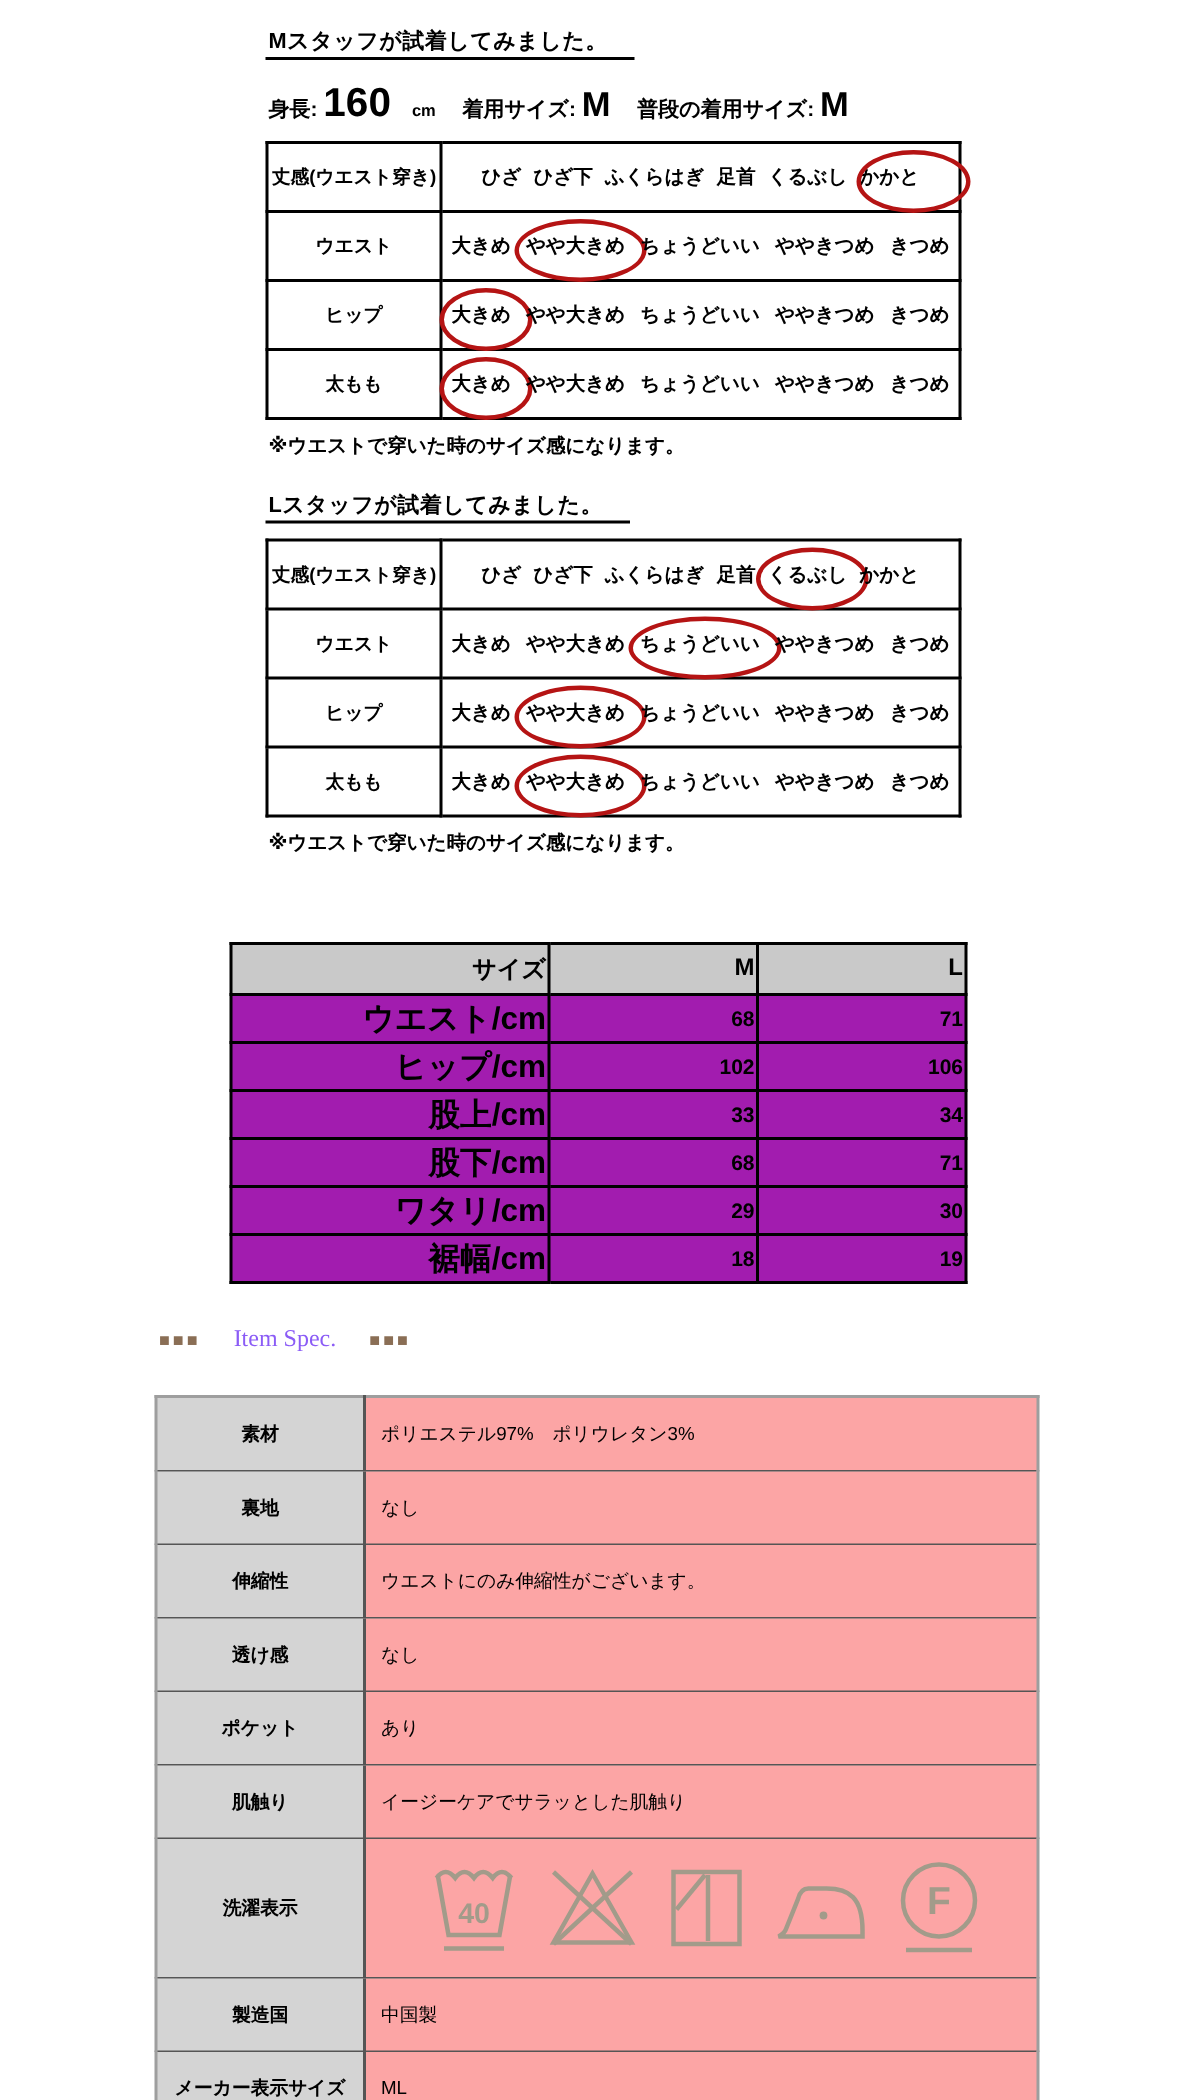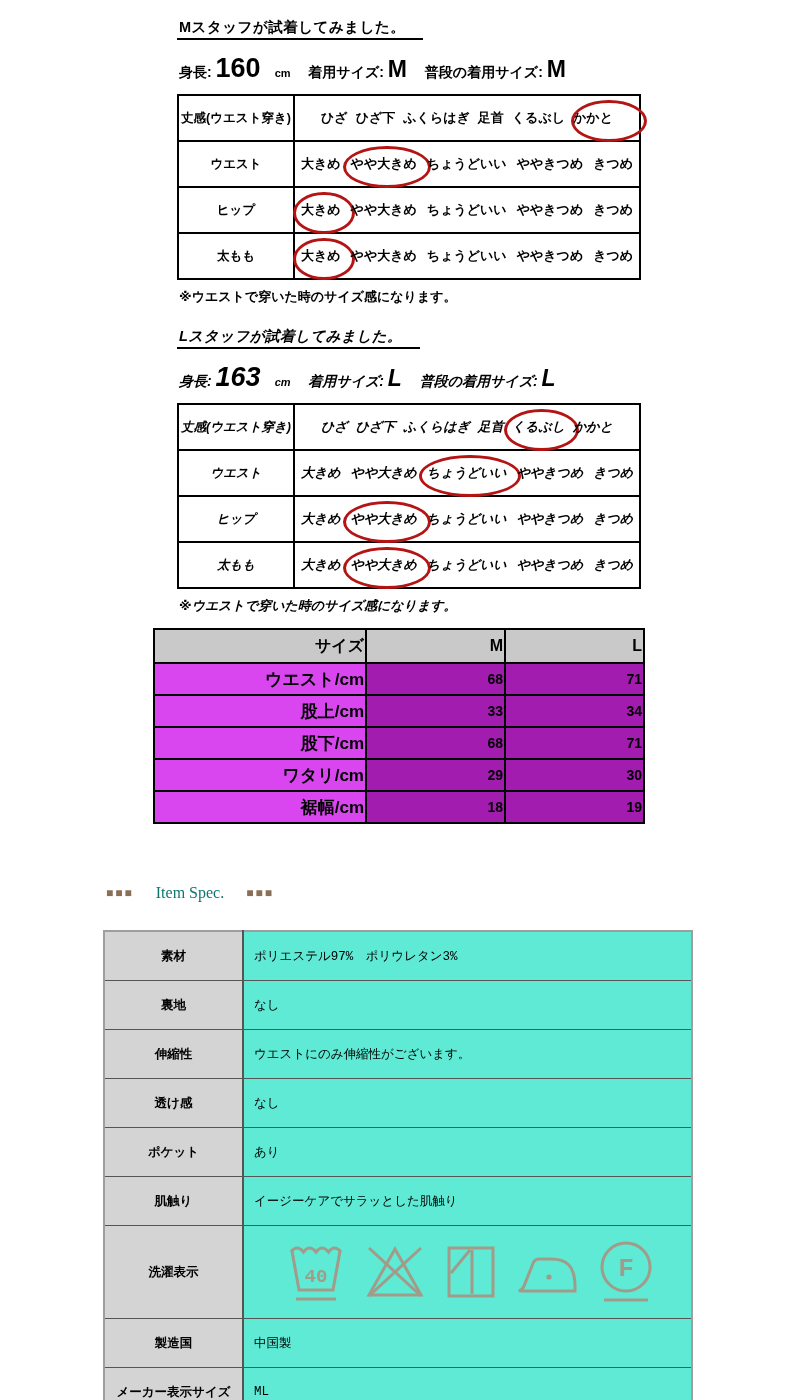--- a/index.html
+++ b/index.html
@@ -4,21 +4,21 @@
 <style>
   html,body { margin:0; padding:0; }
   body {
     width:800px; height:1400px; background:#ffffff; position:relative;
     font-family:"Liberation Sans","DejaVu Sans",sans-serif; color:#000;
     overflow:hidden;
   }
   
   .fit-section { position:absolute; left:177px; width:470px; }
   #fit-m { top:18px; }
-  #fit-l { top:327px;font-style:italic; }
+  #fit-l { top:327px; }
   .fit-heading {
     display:inline-block; font-size:14.5px; font-weight:bold;
     padding:0 18px 1px 2px; border-bottom:2px solid #000; letter-spacing:.5px;
   }
   .fit-stats { margin:13px 0 0 2px; font-weight:bold; font-size:14px; white-space:nowrap; }
   .fit-stats .big { font-size:27px; }
   .fit-stats .unit { font-size:11px;padding-left:14px; }
   .fit-stats .med { font-size:23px; }
   .fit-stats .gap { display:inline-block; width:10px; }
   .fit-table { border-collapse:collapse; width:464px; margin-top:10px; table-layout:fixed; }
@@ -32,37 +32,37 @@
     width:calc(100% + 16px); height:calc(100% + 18px);
     border:3px solid #b51414; border-radius:50%; pointer-events:none;
   }
   .circ-r::after { left:-2px; width:calc(100% + 30px); }
   .fit-note { margin:8px 0 0 2px; font-size:13px; font-weight:bold; }
   
   .size-table { position:absolute; left:153px; top:628px; border-collapse:collapse; table-layout:fixed; }
   .size-table th,.size-table td { border:2px solid #000; text-align:right; font-weight:bold; }
   .size-table th { background:#c9c9c9; font-size:16px; height:30px; }
   .size-table col.c0 { width:212px; } .size-table col.c1 { width:139px; } .size-table col.c2 { width:139px; }
-  .size-table td.sz-l { background:#d946ef; font-size:17px; height:28px;padding-left:46px; }
+  .size-table td.sz-l { background:#a21caf; font-size:21px; height:28px;padding-left:46px; }
   .size-table td.sz-v { background:#a21caf; font-size:14px; }
   
   .spec-heading { position:absolute; left:106px; top:884px; display:flex; align-items:center; }
   .spec-heading .sqs { color:#8a6e55; font-size:12px; letter-spacing:2px; }
   .spec-heading .ttl {
     font-family:"Liberation Serif","DejaVu Serif",serif;
-    color:#0f766e; font-size:16px; margin:0 22px;
+    color:#8b5cf6; font-size:16px; margin:0 22px;
   }
   .spec-table { position:absolute; left:103px; top:910px; border-collapse:collapse; width:590px; table-layout:fixed; }
   .spec-table { border:2px solid #9e9e9e;margin-top:20px; }
   .spec-table td { border:1px solid #555; }
   .spec-table td.slabel {
     width:133px; background:#d4d4d4; text-align:center; font-weight:bold;
     font-size:12.5px; border-right:2px solid #555; padding:0 2px;
   }
-  .spec-table td.sval { font-size:12.5px; padding:2px 4px 2px 10px; background:#5eead4;font-family:Liberation Mono, monospace; }
+  .spec-table td.sval { font-size:12.5px; padding:2px 4px 2px 10px; background:#fca5a5; }
   .spec-table tr.r-std td { height:44px; }
   .spec-table tr.r-care td { height:88px; }
   .care-cell { text-align:center; }
   .care-icons { display:flex; justify-content:center; align-items:center; gap:18px; }
   .care-icons svg { display:block; }
   .cstroke { stroke:#a29b8a; fill:none; stroke-width:3; stroke-linecap:butt; }
   .cfill { fill:#a29b8a; stroke:none; font-weight:bold; }
 </style>
 </head>
 <body>
@@ -105,30 +105,20 @@
         <span class="opt circ">大きめ</span><span class="opt">やや大きめ</span><span class="opt">ちょうどいい</span><span class="opt">ややきつめ</span><span class="opt">きつめ</span>
       </td>
     </tr>
   </tbody>
     </table>
   <div class="fit-note">※ウエストで穿いた時のサイズ感になります。</div>
 </section>
 
 <section class="fit-section" id="fit-l">
   <div class="fit-heading">Lスタッフが試着してみました。</div>
-  <div class="fit-stats">
-    <span>身長:</span>
-    <span class="big">163</span><span class="unit">cm</span>
-    <span class="gap"></span>
-    <span>着用サイズ:</span>
-    <span class="med">L</span>
-    <span class="gap"></span>
-    <span>普段の着用サイズ:</span>
-    <span class="med">L</span>
-  </div>
   <table class="fit-table">
     <tbody>
         <tr>
       <td class="flabel">丈感(ウエスト穿き)</td>
       <td class="fopts row-len">
         <span class="opt">ひざ</span><span class="opt">ひざ下</span><span class="opt">ふくらはぎ</span><span class="opt">足首</span><span class="opt circ">くるぶし</span><span class="opt">かかと</span>
       </td>
     </tr>
     <tr>
       <td class="flabel">ウエスト</td>
@@ -164,20 +154,25 @@
     <th>サイズ</th>
     <th>M</th>
     <th>L</th>
   </tr>
   <tr>
     <td class="sz-l">ウエスト/cm</td>
     <td class="sz-v">68</td>
     <td class="sz-v">71</td>
   </tr>
   <tr>
+    <td class="sz-l">ヒップ/cm</td>
+    <td class="sz-v">102</td>
+    <td class="sz-v">106</td>
+  </tr>
+  <tr>
     <td class="sz-l">股上/cm</td>
     <td class="sz-v">33</td>
     <td class="sz-v">34</td>
   </tr>
   <tr>
     <td class="sz-l">股下/cm</td>
     <td class="sz-v">68</td>
     <td class="sz-v">71</td>
   </tr>
   <tr>

